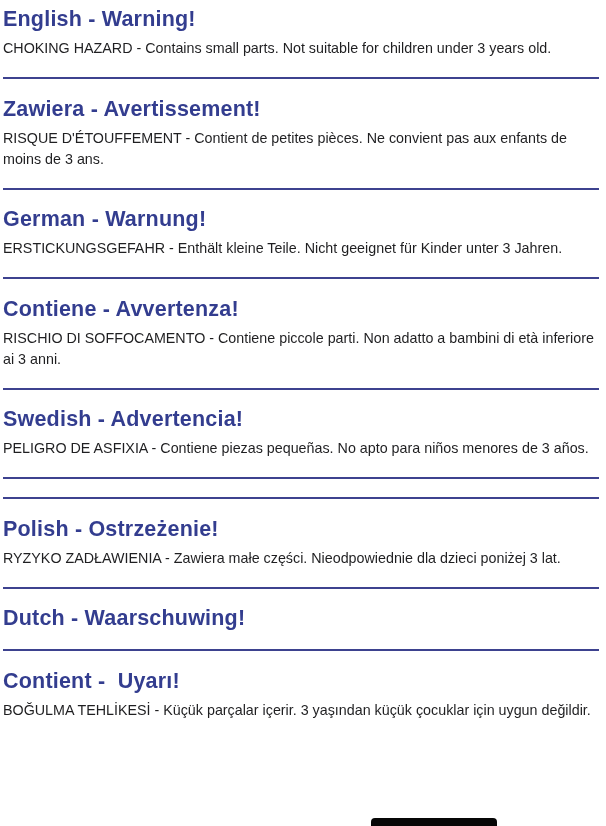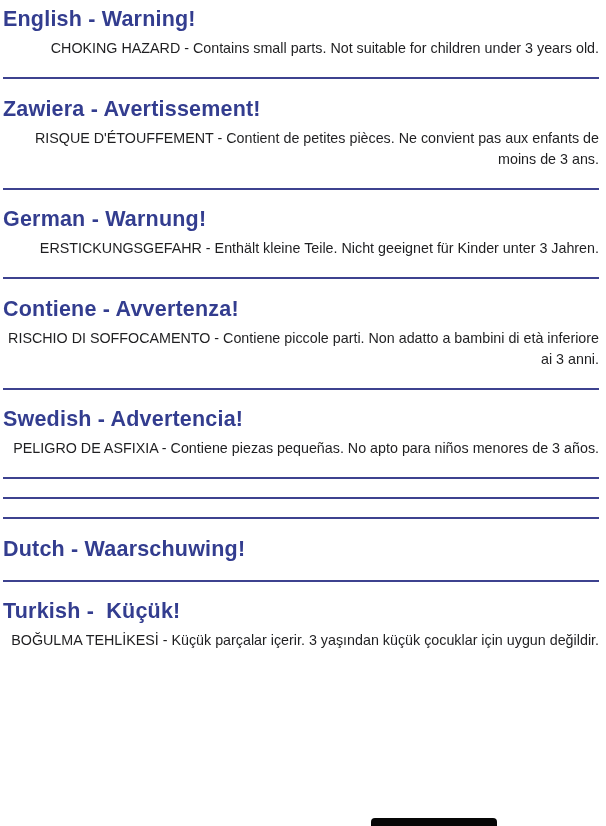--- a/index.html
+++ b/index.html
@@ -23,21 +23,20 @@
     letter-spacing: 0.2px;
     color: var(--heading-color, #333d8f);
     white-space: pre-wrap;
   }
   .warn-body {
     margin: 0;
     font-size: 14.3px;
     line-height: 21px;
     font-weight: 400;
     color: var(--body-color, #1f1f21);
-    text-align: right;
   }
   .divider {
     border: none;
     border-top: 2.5px solid var(--divider-color, #3d428f);
     margin: 18px 0 16.5px 0;
   }
   .bottom-bar {
     position: absolute;
     bottom: 0;
     height: 8px;
@@ -74,27 +73,31 @@
   <hr class="divider">
 
   <section class="warn-section">
     <h2 class="warn-title">Swedish - Advertencia!</h2>
     <p class="warn-body">PELIGRO DE ASFIXIA - Contiene piezas pequeñas. No apto para niños menores de 3 años.</p>
   </section>
   <hr class="divider">
 
   <hr class="divider">
 
+  <section class="warn-section">
+    <h2 class="warn-title">Polish - Ostrzeżenie!</h2>
+    <p class="warn-body">RYZYKO ZADŁAWIENIA - Zawiera małe części. Nieodpowiednie dla dzieci poniżej 3 lat.</p>
+  </section>
   <hr class="divider">
 
   <section class="warn-section">
     <h2 class="warn-title">Dutch - Waarschuwing!</h2>
   </section>
   <hr class="divider">
 
   <section class="warn-section">
-    <h2 class="warn-title">Turkish -  Küçük!</h2>
+    <h2 class="warn-title">Contient -  Uyarı!</h2>
     <p class="warn-body">BOĞULMA TEHLİKESİ - Küçük parçalar içerir. 3 yaşından küçük çocuklar için uygun değildir.</p>
   </section>
 
 </div>
   <div class="bottom-bar" style="background: rgb(6, 6, 6); left: 371px; width: 126px;"></div>
 </div>
 
 </body></html>

